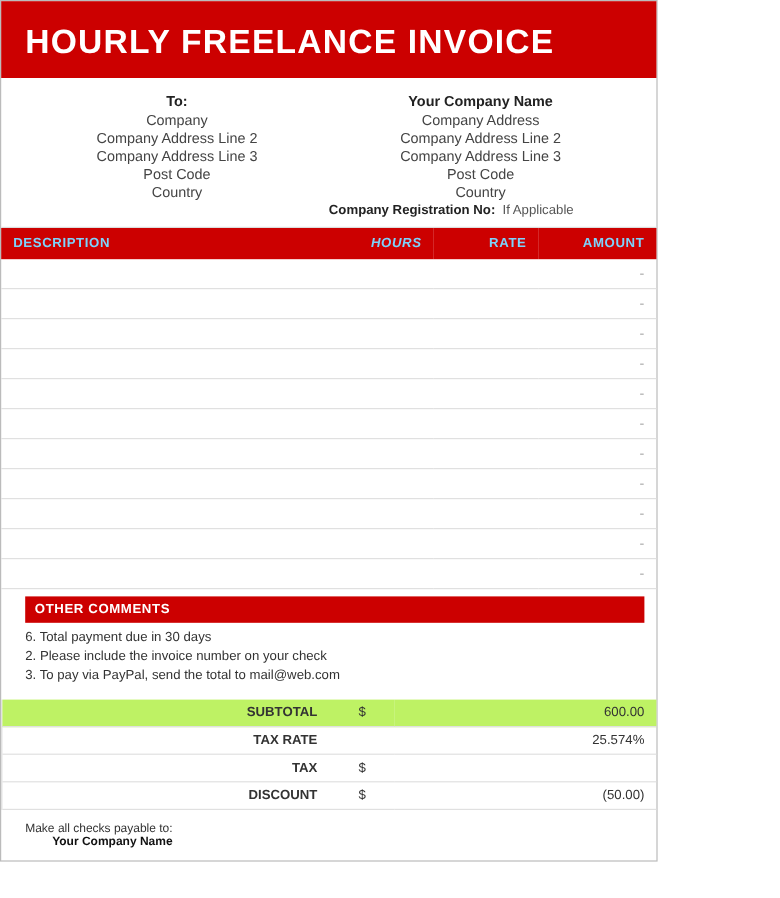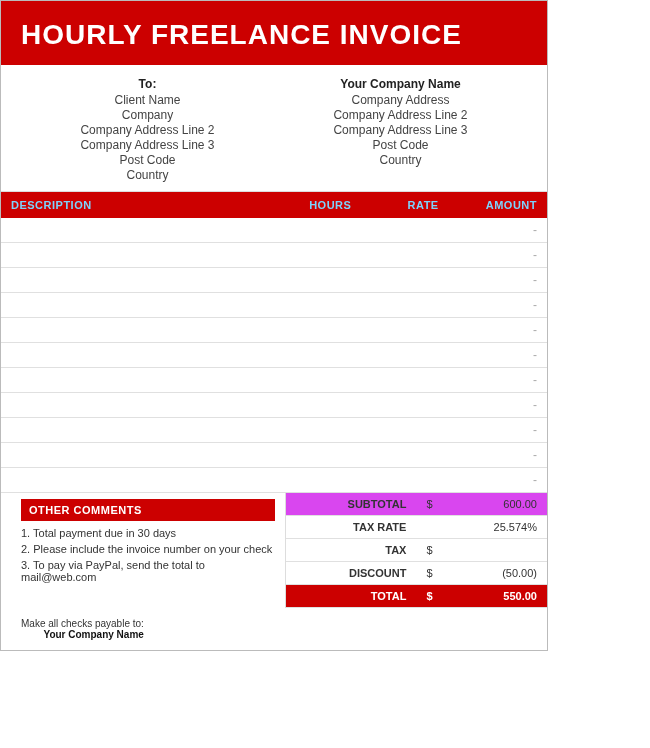--- a/index.html
+++ b/index.html
@@ -80,21 +80,21 @@
       padding: 7px 10px;
       text-align: left;
       font-size: 11px;
       font-weight: bold;
       letter-spacing: 0.5px;
     }
     .invoice-table thead th.right {
       text-align: right;
     }
     .col-desc { width: 52%; }
-    .col-hours { width: 14%; text-align: right !important; }
+    .col-hours { width: 14%; text-align: right !important; font-style: italic; }
     .col-rate { width: 16%; text-align: right !important; }
     .col-amount { width: 18%; text-align: right !important; }
     .invoice-table tbody tr {
       border-bottom: 1px solid #e0e0e0;
     }
     .invoice-table tbody td {
       padding: 5px 10px;
       font-size: 12px;
       height: 24px;
     }
@@ -103,20 +103,21 @@
       color: #444;
     }
     .invoice-table tbody td.dash {
       text-align: right;
       color: #aaa;
     }
     
     .bottom-section {
       display: flex;
       margin: 0;
+      flex-direction: column;
     }
     .comments-area {
       flex: 0 0 52%;
       padding: 6px 10px 10px 20px;
     }
     .comments-header {
       background: #cc0000;
       color: #fff;
       font-weight: bold;
       font-size: 11px;
@@ -154,21 +155,21 @@
       text-align: center;
       color: #333;
       width: 10%;
     }
     .totals-table .value-cell {
       text-align: right;
       color: #333;
       width: 40%;
     }
     .totals-table .subtotal-row {
-      background: #d946ef;
+      background: #bef264;
     }
     .totals-table .total-row {
       background: #cc0000;
       color: #fff;
     }
     .totals-table .total-row td {
       color: #fff;
       font-weight: bold;
     }
     
@@ -201,34 +202,37 @@
 
 <div class="invoice-wrapper outer-border">
 
   <div class="header">
     <h1>HOURLY FREELANCE INVOICE</h1>
   </div>
 
   <div class="address-section">
     <div class="address-left">
       <div class="to-label">To:</div>
-      <div class="addr-line">Client Name</div>
       <div class="addr-line">Company</div>
       <div class="addr-line">Company Address Line 2</div>
       <div class="addr-line">Company Address Line 3</div>
       <div class="addr-line">Post Code</div>
       <div class="addr-line">Country</div>
     </div>
     <div class="address-right">
       <div class="company-name">Your Company Name</div>
       <div class="addr-line">Company Address</div>
       <div class="addr-line">Company Address Line 2</div>
       <div class="addr-line">Company Address Line 3</div>
       <div class="addr-line">Post Code</div>
       <div class="addr-line">Country</div>
+      <div class="reg-row">
+        <span class="reg-label">Company Registration No:</span>
+        <span class="reg-value">If Applicable</span>
+      </div>
     </div>
   </div>
 
   <table class="invoice-table">
     <thead>
       <tr>
         <th class="col-desc">DESCRIPTION</th>
         <th class="col-hours right">HOURS</th>
         <th class="col-rate right">RATE</th>
         <th class="col-amount right">AMOUNT</th>
@@ -301,21 +305,21 @@
           <td class="right"></td>
           <td class="dash">-</td>
         </tr>
       </tbody>
   </table>
 
   <div class="bottom-section">
 
     <div class="comments-area">
       <div class="comments-header">OTHER COMMENTS</div>
-      <div class="comment-line" id="comment1">1. Total payment due in 30 days</div>
+      <div class="comment-line" id="comment1">6. Total payment due in 30 days</div>
       <div class="comment-line" id="comment2">2. Please include the invoice number on your check</div>
       <div class="comment-line" id="comment3">3. To pay via PayPal, send the total to mail@web.com</div>
     </div>
 
     <div class="totals-area">
       <table class="totals-table">
         <tbody>
             <tr class="subtotal-row">
           <td class="label-cell">SUBTOTAL</td>
           <td class="dollar-cell">$</td>
@@ -329,25 +333,20 @@
         <tr>
           <td class="label-cell">TAX</td>
           <td class="dollar-cell">$</td>
           <td class="value-cell"></td>
         </tr>
         <tr>
           <td class="label-cell">DISCOUNT</td>
           <td class="dollar-cell">$</td>
           <td class="value-cell">(50.00)</td>
         </tr>
-        <tr class="total-row">
-          <td class="label-cell">TOTAL</td>
-          <td class="dollar-cell">$</td>
-          <td class="value-cell">550.00</td>
-        </tr>
       </tbody>
         </table>
     </div>
   </div>
 
   <div class="footer-row">
     <div class="payable-note">
       <span>Make all checks payable to:</span><br>
       <span class="payable-name">Your Company Name</span>
     </div>

